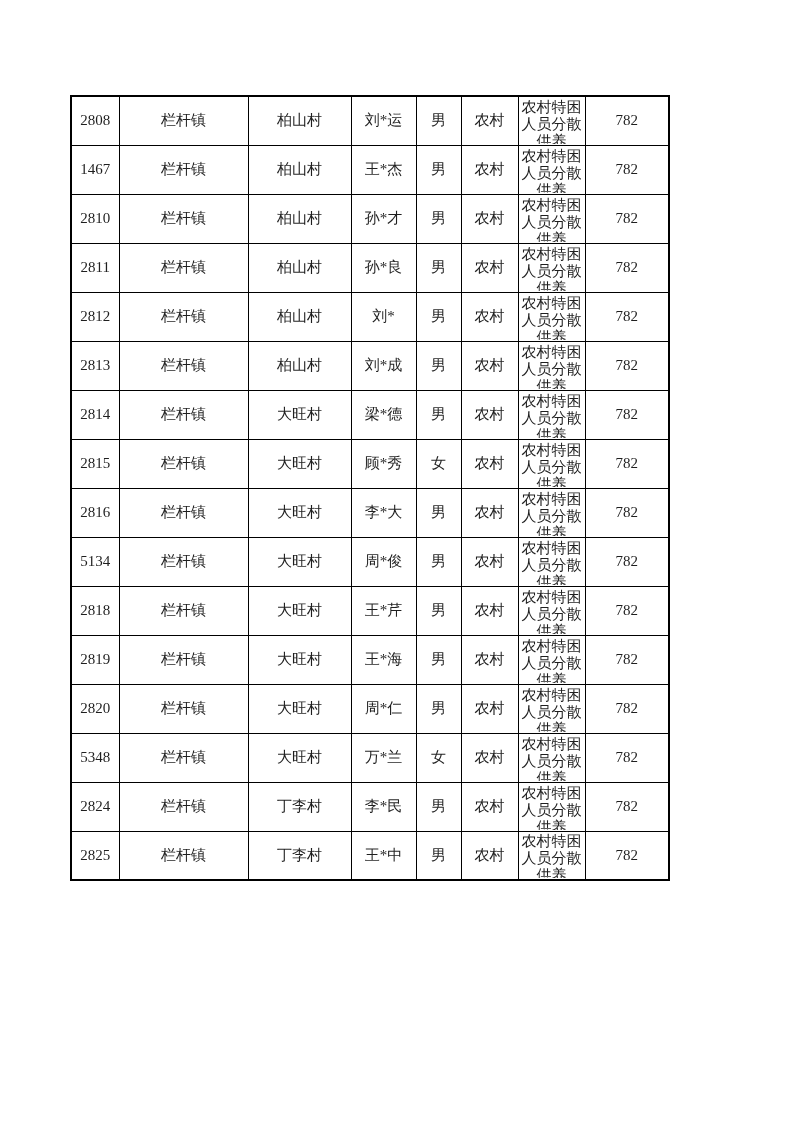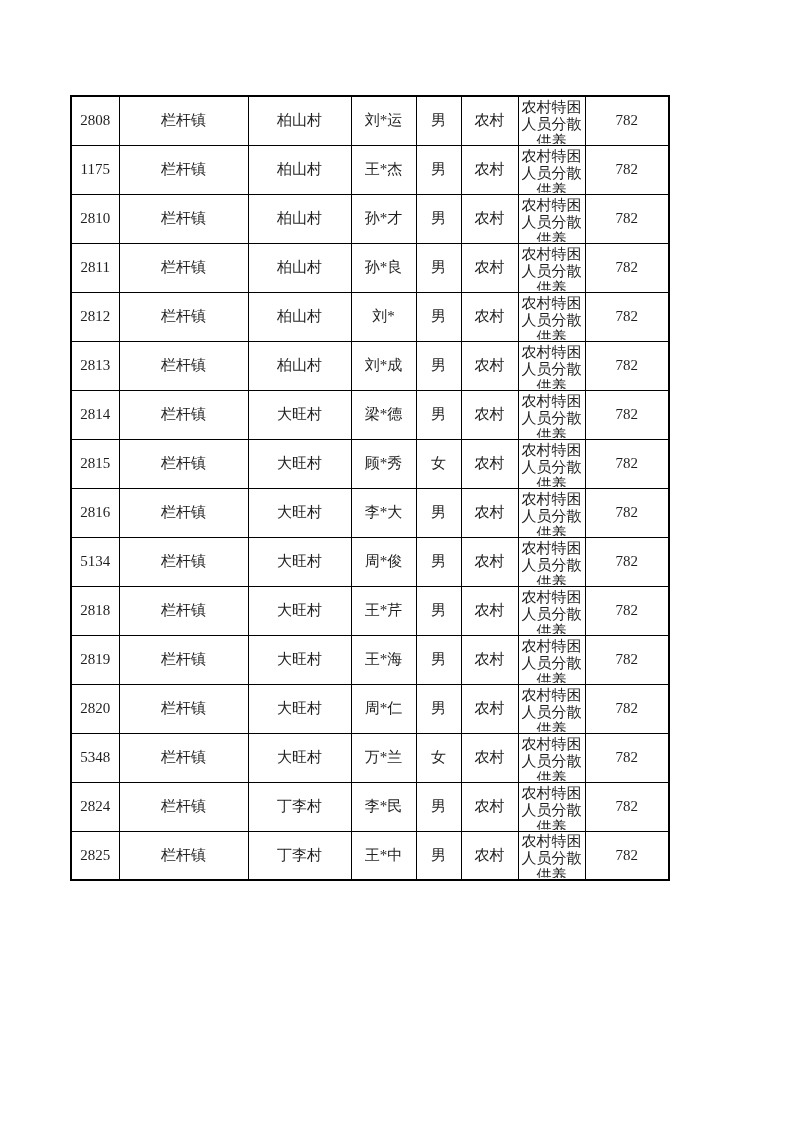--- a/index.html
+++ b/index.html
@@ -71,21 +71,21 @@
     <td>刘*运</td>
     <td>男</td>
     <td>农村</td>
     <td class="cat">
       <div class="clip">农村特困人员分散供养</div>
     </td>
     <td>782</td>
   </tr>
 
   <tr>
-    <td>1175</td>
+    <td>1467</td>
     <td>栏杆镇</td>
     <td>柏山村</td>
     <td>王*杰</td>
     <td>男</td>
     <td>农村</td>
     <td class="cat">
       <div class="clip">农村特困人员分散供养</div>
     </td>
     <td>782</td>
   </tr>

